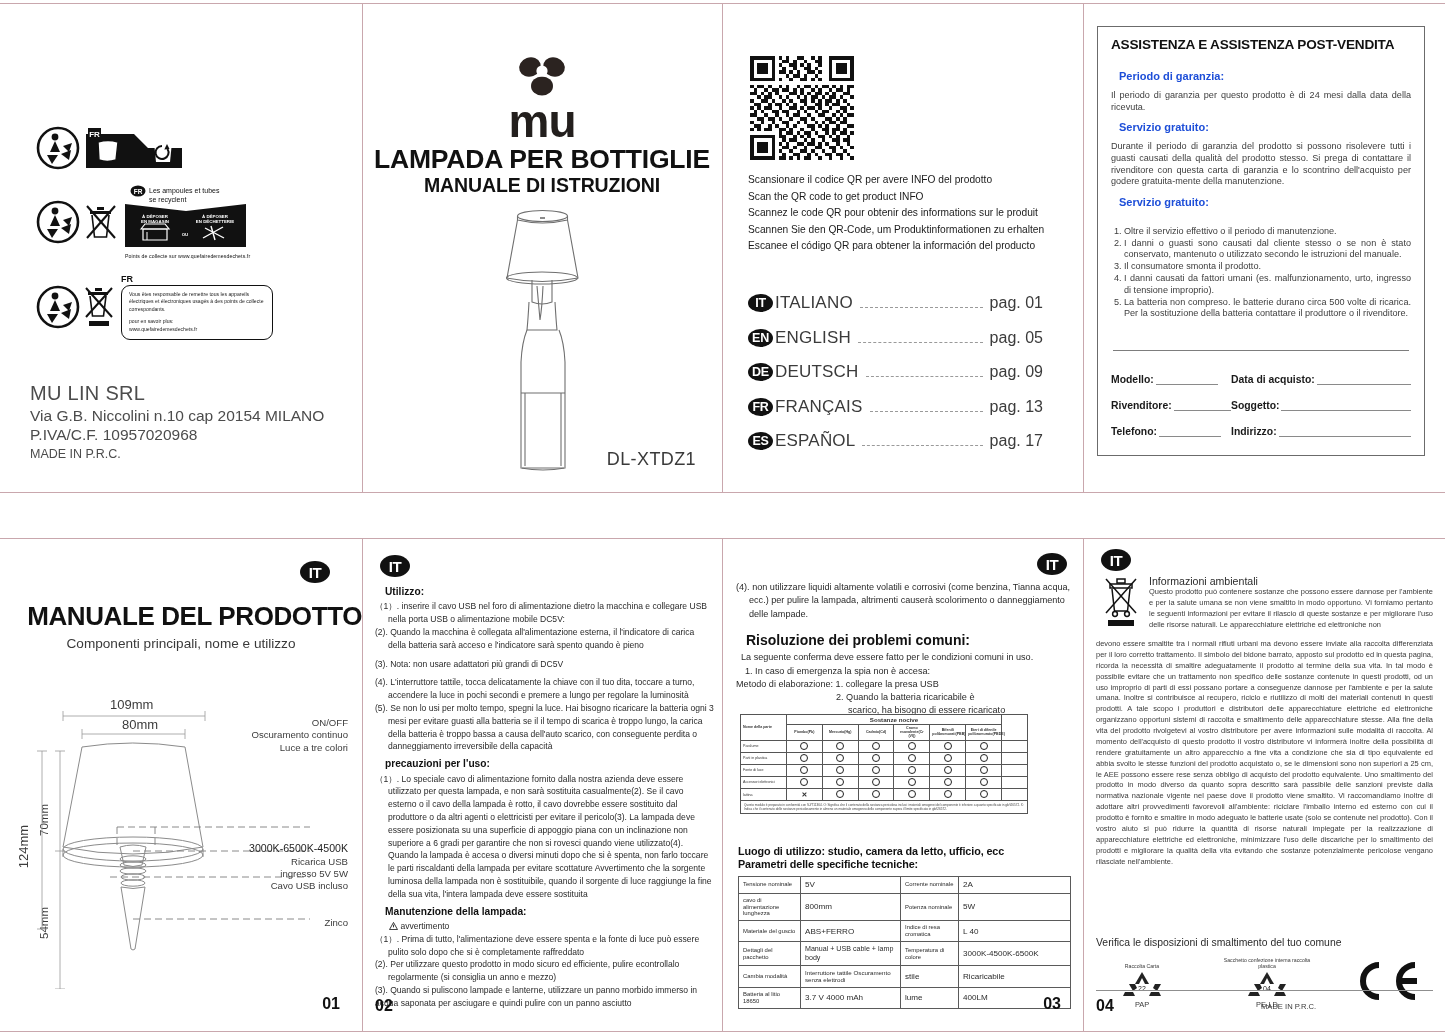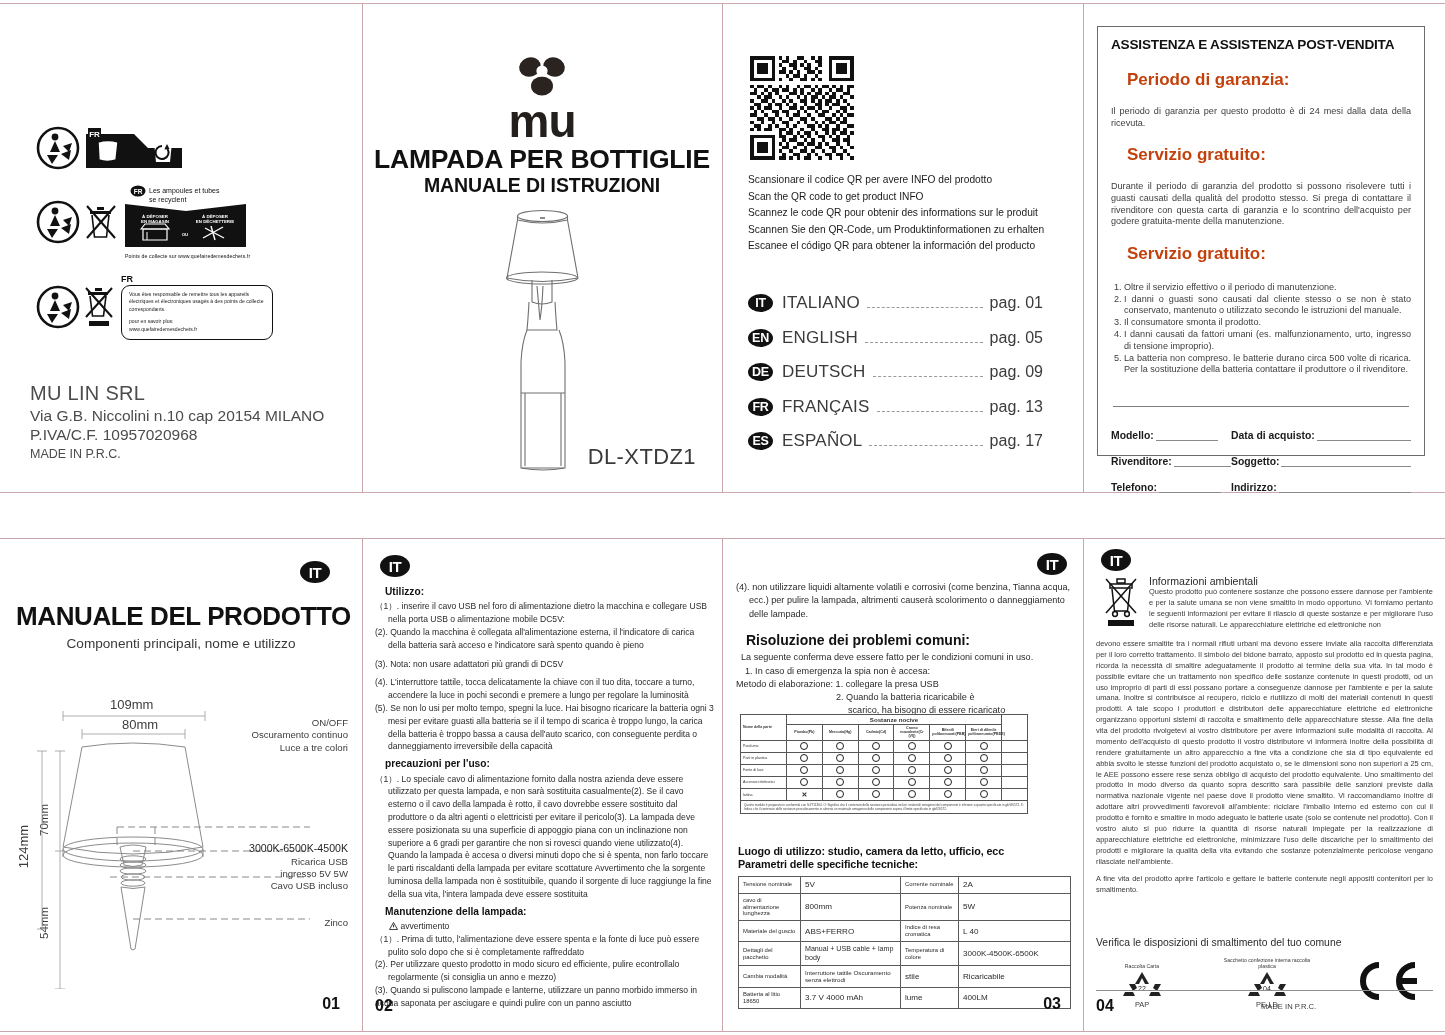--- a/index.html
+++ b/index.html
@@ -27,51 +27,51 @@
   .company .c1{font-size:20px;letter-spacing:.3px;}
   .company .c2{font-size:15.5px;margin-top:2px;}
   .company .c3{font-size:15.5px;margin-top:1px;}
   .company .c4{font-size:12.5px;margin-top:3px;}
 
   
   .logo{position:absolute;left:0;right:0;top:48px;text-align:center;}
   .logo .word{font-size:46px;font-weight:bold;letter-spacing:-1px;color:#231f1d;line-height:.85;margin-top:-4px;}
   .cover-t1{position:absolute;left:0;right:0;top:140px;text-align:center;font-size:26.5px;font-weight:bold;letter-spacing:-.2px;}
   .cover-t2{position:absolute;left:0;right:0;top:170px;text-align:center;font-size:19.5px;font-weight:bold;letter-spacing:-.1px;}
-  .model{position:absolute;right:26px;bottom:22px;font-size:22px;color:#3a3a3a;letter-spacing:.4px;}
+  .model{position:absolute;right:26px;bottom:22px;font-size:18px;color:#3a3a3a;letter-spacing:.4px;}
 
   
   .qr{position:absolute;left:28px;top:52px;width:104px;height:104px;}
   .qr-lines{position:absolute;left:26px;top:168px;font-size:10.2px;line-height:1.62;color:#1b1b1b;}
   .lang-list{position:absolute;left:26px;top:282px;width:295px;}
   .lang-row{display:flex;align-items:center;height:34.5px;}
   .badge{flex:none;width:25px;height:18px;border-radius:50%;background:#111;color:#fff;font-weight:bold;font-size:12.5px;display:flex;align-items:center;justify-content:center;letter-spacing:-.3px;}
-  .lang-name{font-size:17px;color:#3b3b3b;margin-left:9px;letter-spacing:.2px;}
+  .lang-name{font-size:17px;color:#3b3b3b;margin-left:2px;letter-spacing:.2px;}
   .dots{flex:1;margin:0 7px;border-bottom:1.6px dashed #9a9a9a;height:9px;}
   .lang-pag{font-size:16px;color:#3b3b3b;white-space:nowrap;}
 
   
   .warr{position:absolute;left:14px;right:20px;top:22px;bottom:36px;border:1.6px solid #6b6b6b;box-sizing:border-box;padding:10px 13px 8px 13px;}
   .warr h1{margin:0 0 18px 0;font-size:13.6px;font-weight:bold;letter-spacing:-.2px;}
-  .warr h2{margin:16px;font-size:17px;font-weight:bold;color:#c2410c;}
+  .warr h2{margin:8px;font-size:11px;font-weight:bold;color:#1d4ed8;}
   .warr p{margin:0 0 2px 0;font-size:9.1px;line-height:1.28;color:#3d3d3d;text-align:justify;}
   .warr ol{margin:18px 0 0 0;padding-left:13px;font-size:9.1px;line-height:1.3;color:#3d3d3d;}
   .warr ol li{margin-bottom:0;text-align:justify;}
   .warr .sep{border-top:1.2px solid #7d7d7d;margin:30px 2px 22px 2px;}
   .fields .frow{display:flex;align-items:flex-end;margin-bottom:14px;font-size:10.4px;font-weight:bold;color:#1a1a1a;}
   .fields .fcell{display:flex;align-items:flex-end;}
   .fields .fcell.left{width:120px;}
   .fields .fline{border-bottom:1.1px solid #8a8a8a;height:11px;margin-left:2px;}
   .fields .left .fline{width:62px;}
   .fields .right{flex:1;}
   .fields .right .fline{flex:1;}
 
   
   .it-badge{position:absolute;width:30px;height:22px;border-radius:50%;background:#111;color:#fff;font-weight:bold;font-size:15px;display:flex;align-items:center;justify-content:center;letter-spacing:-.5px;}
-  .bp1-title{position:absolute;left:16px;right:0;top:62px;text-align:left;font-size:26px;font-weight:bold;letter-spacing:-.4px;}
+  .bp1-title{position:absolute;left:16px;right:0;top:62px;text-align:right;font-size:26px;font-weight:bold;letter-spacing:-.4px;}
   .bp1-sub{position:absolute;left:0;right:0;top:97px;text-align:center;font-size:13.6px;color:#3a3a3a;}
   .pagenum{position:absolute;font-size:16px;font-weight:bold;color:#111;}
   .dimlbl{position:absolute;font-size:11.5px;color:#3c3c3c;}
   .vlbl{position:absolute;font-size:11.5px;color:#3c3c3c;transform-origin:center;transform:rotate(-90deg);white-space:nowrap;}
   .calloutL{position:absolute;font-size:9.6px;color:#3c3c3c;text-align:right;line-height:1.28;white-space:nowrap;}
 
   
   .bodytext{font-size:8.55px;line-height:1.5;color:#2a2a2a;}
   .bodytext .h{font-weight:bold;font-size:10.2px;color:#111;display:block;margin:3px 0 1px 10px;}
   .bodytext .p{margin:0 0 0 0;}
@@ -660,21 +660,20 @@
         </g>
         <rect x="7" y="45" width="26" height="6" fill="#111"></rect>
       </svg>
 
       <div style="position:absolute;left:66px;right:12px;top:36px">
         <div class="env-h">Informazioni ambientali</div>
         <div class="env-p">Questo prodotto può contenere sostanze che possono essere dannose per l'ambiente e per la salute umana se non viene smaltito in modo opportuno. Vi forniamo pertanto le seguenti informazioni per evitare il rilascio di queste sostanze e per migliorare l'uso delle risorse naturali. Le apparecchiature elettriche ed elettroniche non</div>
       </div>
       <div style="position:absolute;left:13px;right:12px;top:100px">
         <div class="env-p">devono essere smaltite tra i normali rifiuti urbani ma devono essere inviate alla raccolta differenziata per il loro corretto trattamento. Il simbolo del bidone barrato, apposto sul prodotto ed in questa pagina, ricorda la necessità di smaltire adeguatamente il prodotto al termine della sua vita. In tal modo è possibile evitare che un trattamento non specifico delle sostanze contenute in questi prodotti, od un uso improprio di parti di essi possano portare a conseguenze dannose per l'ambiente e per la salute umana. Inoltre si contribuisce al recupero, riciclo e riutilizzo di molti dei materiali contenuti in questi prodotti. A tale scopo i produttori e distributori delle apparecchiature elettriche ed elettroniche organizzano opportuni sistemi di raccolta e smaltimento delle apparecchiature stesse. Alla fine della vita del prodotto rivolgetevi al vostro distributore per avere informazioni sulle modalità di raccolta. Al momento dell'acquisto di questo prodotto il vostro distributore vi informerà inoltre della possibilità di rendere gratuitamente un altro apparecchio a fine vita a condizione che sia di tipo equivalente ed abbia svolto le stesse funzioni del prodotto acquistato o, se le dimensioni sono non superiori a 25 cm, le AEE possono essere rese senza obbligo di acquisto del prodotto equivalente. Uno smaltimento del prodotto in modo diverso da quanto sopra descritto sarà passibile delle sanzioni previste dalla normativa nazionale vigente nel paese dove il prodotto viene smaltito. Vi raccomandiamo inoltre di adottare altri provvedimenti favorevoli all'ambiente: riciclare l'imballo interno ed esterno con cui il prodotto è fornito e smaltire in modo adeguato le batterie usate (solo se contenute nel prodotto). Con il vostro aiuto si può ridurre la quantità di risorse naturali impiegate per la realizzazione di apparecchiature elettriche ed elettroniche, minimizzare l'uso delle discariche per lo smaltimento dei prodotti e migliorare la qualità della vita evitando che sostanze potenzialmente pericolose vengano rilasciate nell'ambiente.</div>
-        <div class="env-p" style="margin-top:7px">A fine vita del prodotto aprire l'articolo e gettare le batterie contenute negli appositi contenitori per lo smaltimento.</div>
       </div>
 
       <div class="env-verify" style="position:absolute;left:13px;top:398px">Verifica le disposizioni di smaltimento del tuo comune</div>
 
       <div style="position:absolute;left:20px;top:418px;display:flex;align-items:flex-end;gap:36px">
         <div style="width:78px">
           <div class="rcap">Raccolta
 Carta</div>
           <svg width="54" height="30" viewBox="0 0 54 30" style="display:block;margin:1px auto 0">
             <g fill="#222">

